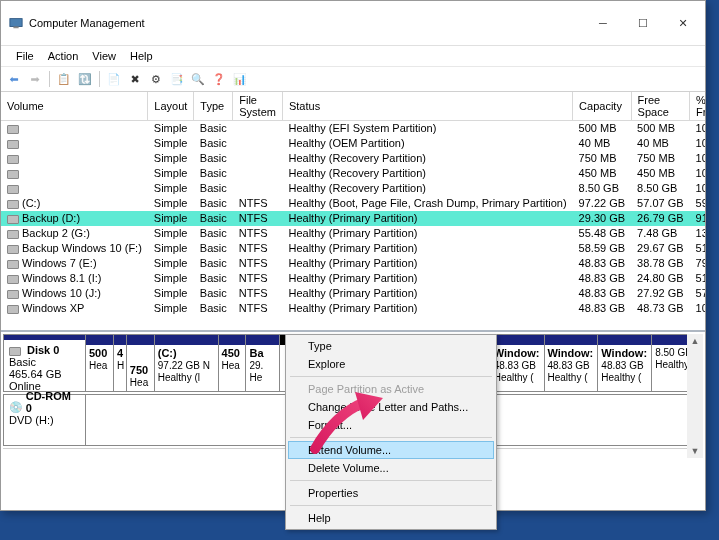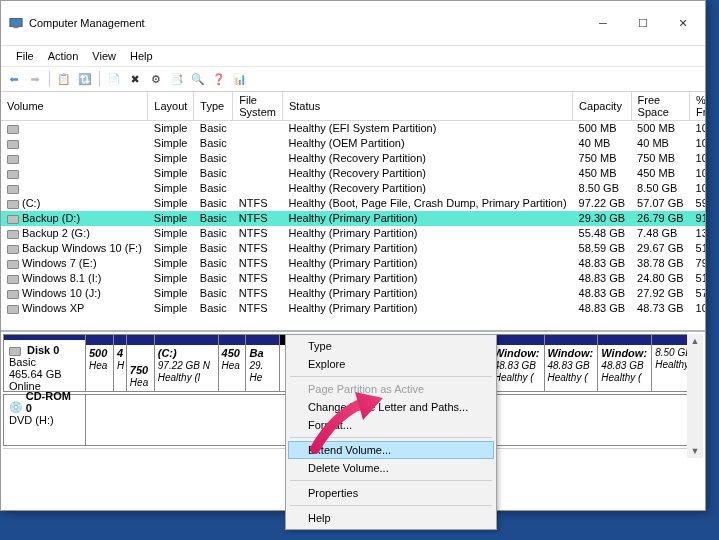--- a/index.html
+++ b/index.html
@@ -20,21 +20,21 @@
 .list th{text-align:left;font-weight:normal;padding:2px 6px;background:#fff;border-right:1px solid #d8d8d8;border-bottom:1px solid #d8d8d8;height:18px;}
 .list td{padding:1px 6px;white-space:nowrap;height:15px;}
 .list tr.sel td{background:#5eead4;}
 .disk-icon{display:inline-block;width:12px;height:9px;background:#bfbfbf;border:1px solid #888;border-radius:1px;margin-right:3px;vertical-align:middle;}
 .lower{flex:1;display:flex;flex-direction:column;padding:2px;gap:2px;position:relative;}
 .diskrow{display:flex;border:1px solid #888;height:58px;}
 .diskhead{width:82px;border-right:1px solid #888;padding:3px 5px;background:#fff;}
 .diskhead .hd{height:14px;display:flex;align-items:flex-end;gap:3px;}
 .diskhead .hbar{height:5px;background:#1a237e;margin:-3px -5px 2px -5px;}
 .parts{flex:1;display:flex;overflow:hidden;}
-.part{border-right:1px solid #888;padding:0;display:flex;flex-direction:column;overflow:hidden;min-width:0;font-style:italic;}
+.part{border-right:1px solid #888;padding:0;display:flex;flex-direction:column;overflow:hidden;min-width:0;}
 .part .pb{height:10px;background:#1a237e;}
 .part.unalloc .pb{background:#000;}
 .part .pc{padding:2px 3px;line-height:12px;font-size:10px;}
 .scroll-track{position:absolute;right:2px;top:2px;width:16px;height:124px;background:#f0f0f0;display:flex;flex-direction:column;align-items:center;justify-content:space-between;}
 .scroll-track .arr{font-size:9px;color:#666;padding:2px;}
 .legend{display:flex;align-items:center;gap:14px;padding:2px 6px;border-top:1px solid #d0d0d0;height:20px;flex-direction:column;}
 .legend .sw{width:10px;height:10px;display:inline-block;margin-right:4px;vertical-align:middle;}
 .legend .un{background:#000;}
 .legend .pp{background:#1a237e;}
 .ctx{position:absolute;left:285px;top:334px;width:212px;background:#f2f2f2;border:1px solid #a0a0a0;box-shadow:2px 2px 4px rgba(0,0,0,0.25);padding:2px;z-index:10;}

